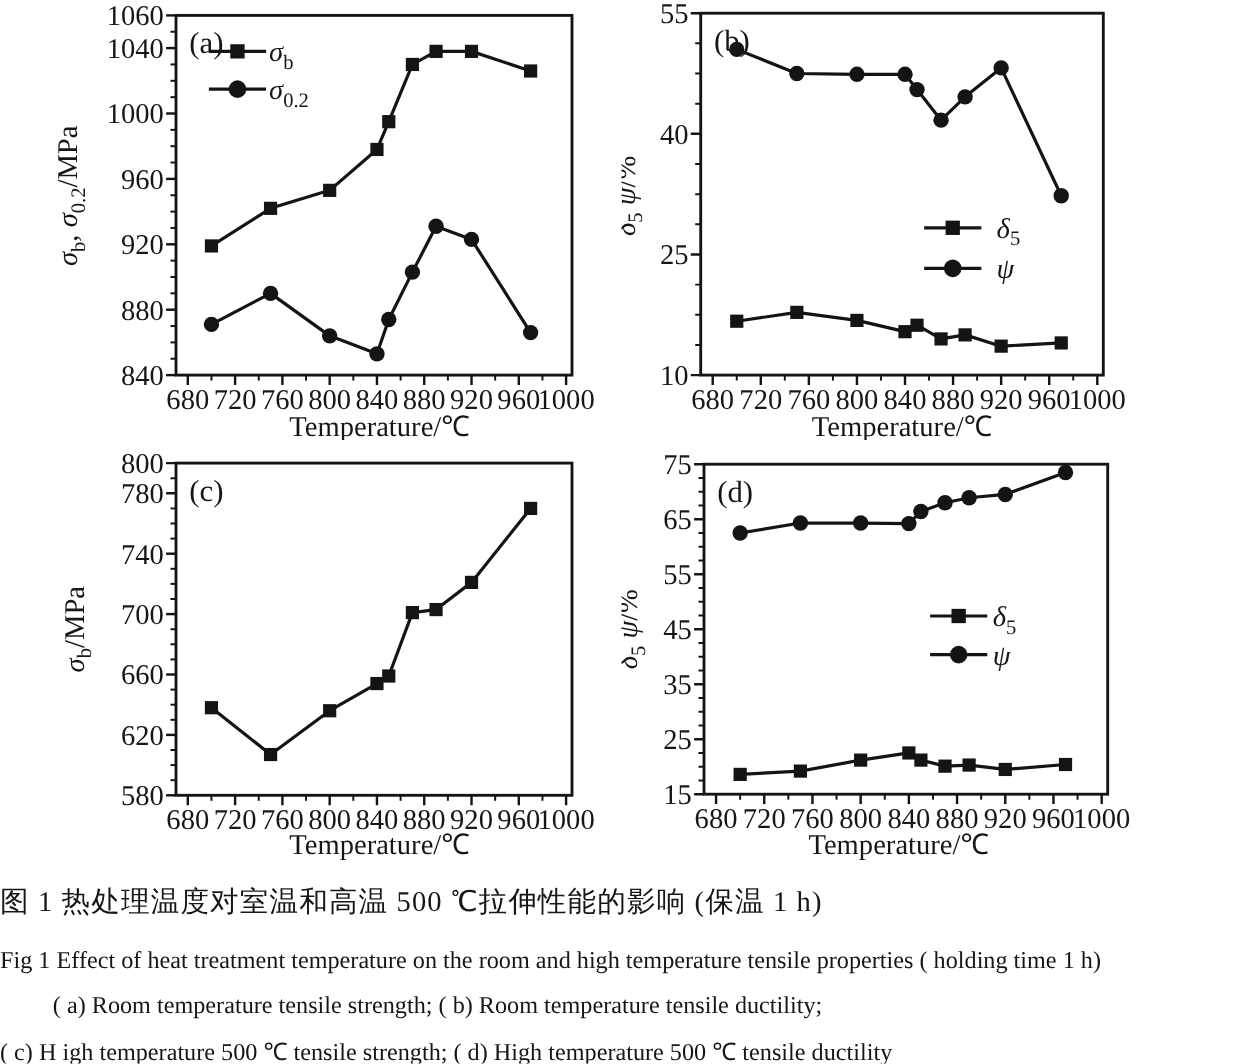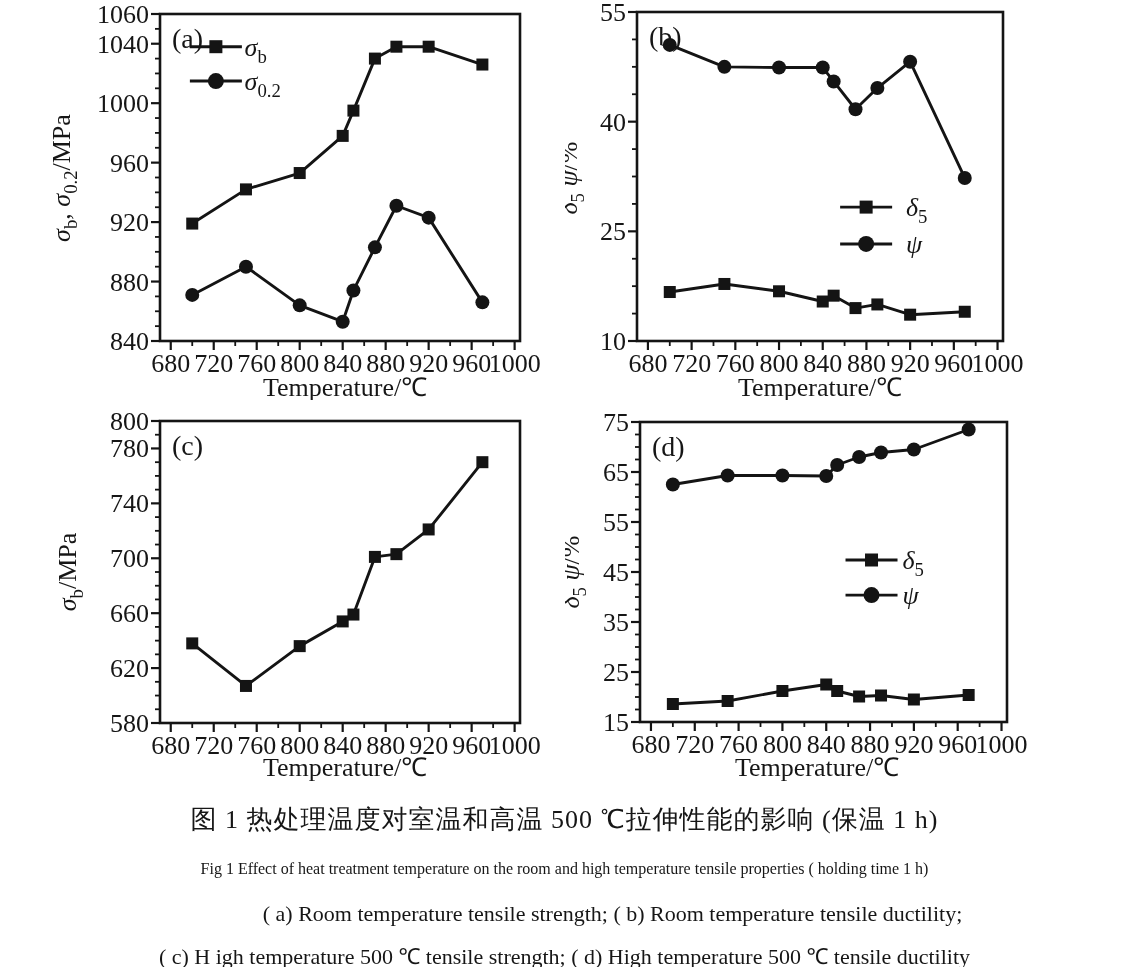--- a/index.html
+++ b/index.html
@@ -1,22 +1,22 @@
 <!DOCTYPE html>
 <html><head>
 <meta charset="utf-8">
 <style>
   html,body{margin:0;padding:0;background:#ffffff;}
   #figure{position:relative;width:1129px;height:967px;background:#ffffff;overflow:hidden;
           font-family:"Liberation Serif", serif;color:#161616;}
   .panel{position:absolute;}
   svg text{font-family:"Liberation Serif", serif;fill:#161616;}
-  .caption{position:absolute;left:0;width:1129px;text-align:center;white-space:nowrap;color:#161616;}
+  .caption{position:absolute;left:0;width:1129px;white-space:nowrap;color:#161616;}
   .cap-cn{top:802px;font-size:26px;letter-spacing:1px;}
-  .cap-en{top:860px;font-size:16px;}
+  .cap-en{top:860px;font-size:22px;}
   .cap-s1{top:901px;font-size:22px;padding-left:48px;}
   .cap-s2{top:940px;font-size:22px;}
 </style>
 </head>
 <body>
 
 <div id="figure">
   <svg class="panel" style="left:0;top:0" width="565" height="400">
       <rect x="160" y="14" width="360" height="327" fill="none" stroke="#141414" stroke-width="2.6"></rect>
       <line x1="170.7462686567164" y1="341" x2="170.7462686567164" y2="350" stroke="#141414" stroke-width="2.2"></line>

